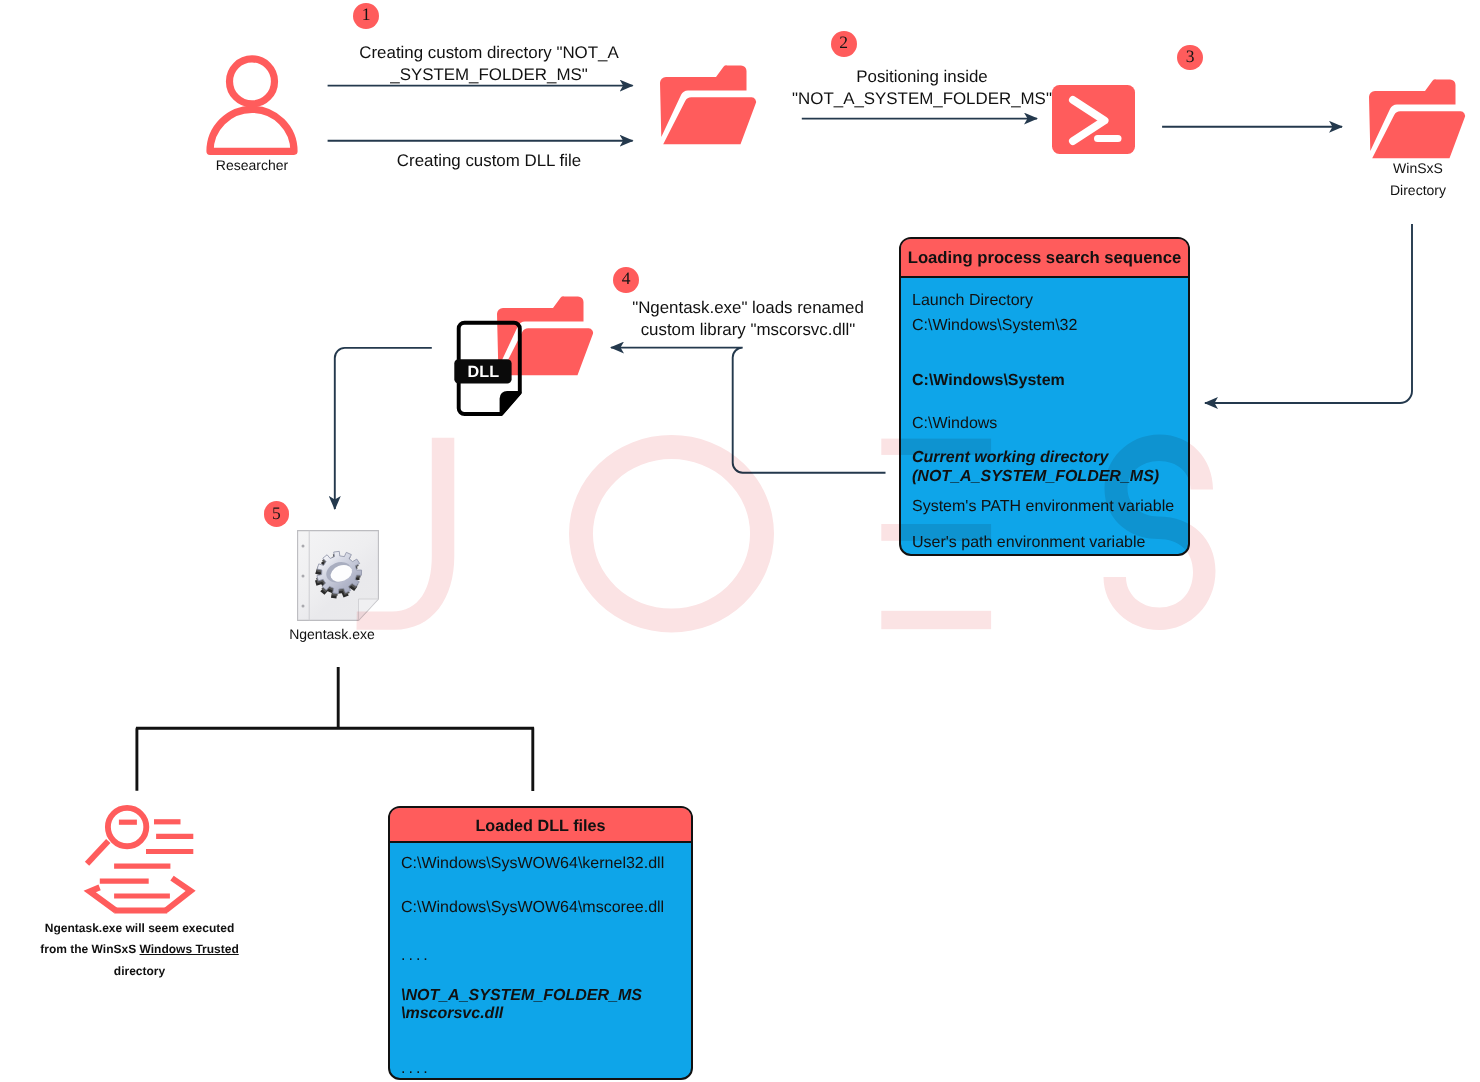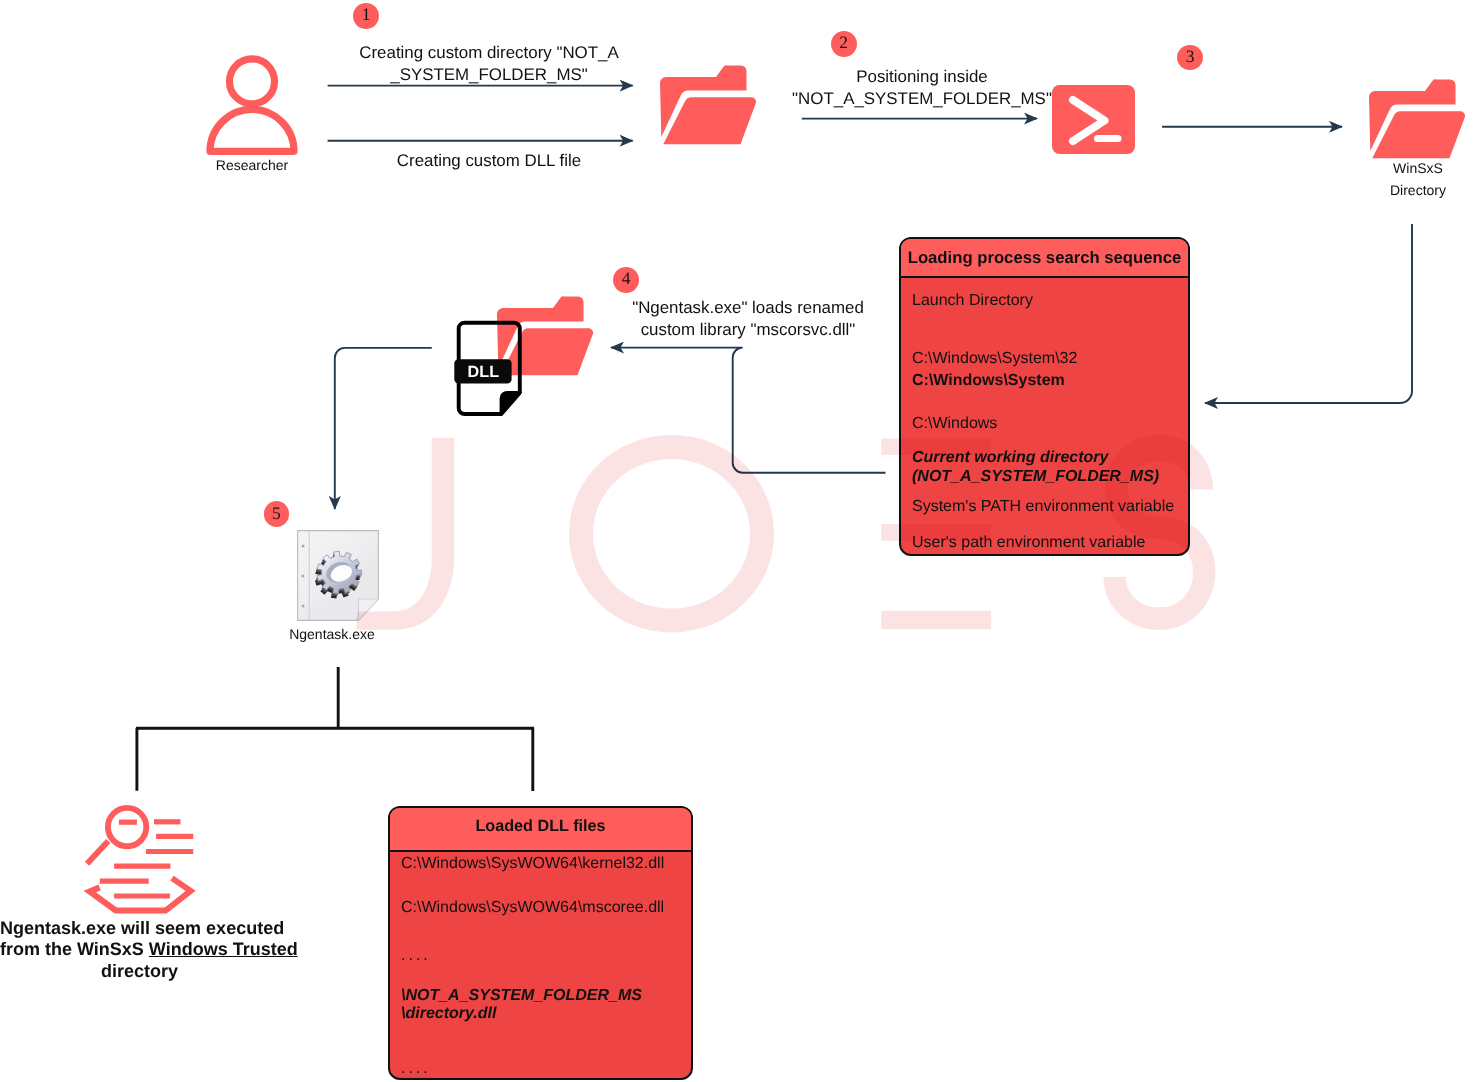--- a/index.html
+++ b/index.html
@@ -7,29 +7,29 @@
        font-family:"Liberation Sans",sans-serif;color:#111;
        -webkit-font-smoothing:antialiased;text-rendering:geometricPrecision;}
   #stage{position:relative;width:1480px;height:1082px;background:#fff;}
   .abs{position:absolute;}
   svg{display:block;overflow:visible;}
   .wm{position:absolute;left:0;top:0;width:1480px;height:1082px;pointer-events:none;mix-blend-mode:multiply;z-index:5;}
   .lbl{position:absolute;font-size:16.9px;line-height:21.5px;color:#111;text-align:center;white-space:nowrap;}
   .badge{position:absolute;width:25.8px;height:25.8px;border-radius:50%;background:#ff5c5c;
          color:#151515;font-family:"Liberation Serif",serif;font-size:17.5px;line-height:1;
          display:flex;align-items:center;justify-content:center;padding-bottom:1px;box-sizing:border-box;}
-  .panel{position:absolute;border:2px solid #111;border-radius:12px;background:#ef4444;box-sizing:border-box;}
+  .panel{position:absolute;border:2px solid #111;border-radius:12px;background:#0ea5e9;box-sizing:border-box;}
   .panel-title{background:#ff5c5c;border-bottom:2px solid #111;border-radius:9px 9px 0 0;
                text-align:center;font-weight:bold;font-size:16.7px;color:#111;box-sizing:border-box;white-space:nowrap;}
   .panel-body{padding:0;}
   .panel-item{font-size:16px;line-height:22px;color:#111;padding:0 11px;white-space:pre;}
   .dots{letter-spacing:3px;}
   .bi{font-weight:bold;font-style:italic;}
   .iconlbl{position:absolute;font-size:14px;line-height:21.5px;text-align:center;color:#111;white-space:nowrap;}
-  .concl{position:absolute;font-size:18px;line-height:21.3px;font-weight:bold;text-align:center;color:#111;white-space:nowrap;}
+  .concl{position:absolute;font-size:12px;line-height:21.3px;font-weight:bold;text-align:center;color:#111;white-space:nowrap;}
   .u{text-decoration:underline;}
 </style>
 </head>
 <body>
 
 <div id="stage">
 
   <svg class="abs" style="left:0;top:0;width:1480px;height:1082px;">
     <defs>
       <marker id="ah" markerWidth="14" markerHeight="12" refX="13" refY="6" orient="auto" markerUnits="userSpaceOnUse">
@@ -149,38 +149,38 @@
   <div class="concl" style="left:0px;top:918px;width:279px;">
     <div>Ngentask.exe will seem executed</div>
     <div><span>from the WinSxS </span><span class="u">Windows Trusted</span></div>
     <div>directory</div>
   </div>
 
   <div class="panel" style="left:899px;top:237px;width:291px;height:319px;">
     <div class="panel-title" style="height:39px;line-height:37px;">Loading process search sequence</div>
     <div class="panel-body" id="ssp">
         <div class="panel-item" style="position: absolute; left: 0px; top: 50.5px;">Launch Directory</div>
-        <div class="panel-item" style="position: absolute; left: 0px; top: 109px; text-align: center;">C:\Windows\System\32</div>
+        <div class="panel-item" style="position: absolute; left: 0px; top: 76px; text-align: center;">C:\Windows\System\32</div>
         <div class="panel-item" style="position: absolute; left: 0px; top: 131px; font-weight: bold;">C:\Windows\System</div>
         <div class="panel-item" style="position: absolute; left: 0px; top: 173.9px;">C:\Windows</div>
         <div class="panel-item bi" style="position: absolute; left: 0px; top: 208px;">Current working directory</div>
         <div class="panel-item bi" style="position: absolute; left: 0px; top: 227.1px;">(NOT_A_SYSTEM_FOLDER_MS)</div>
         <div class="panel-item" style="position: absolute; left: 0px; top: 257.1px;">System's PATH environment variable</div>
         <div class="panel-item" style="position: absolute; left: 0px; top: 292.6px;">User's path environment variable</div>
       </div>
   </div>
 
   <div class="panel" style="left:388px;top:806px;width:305px;height:274px;">
-    <div class="panel-title" style="height:44px;line-height:36.5px;font-size:16.2px;">Loaded DLL files</div>
+    <div class="panel-title" style="height:35px;line-height:36.5px;font-size:16.2px;">Loaded DLL files</div>
     <div class="panel-body" id="ldp">
         <div class="panel-item" style="position: absolute; left: 0px; top: 45px;">C:\Windows\SysWOW64\kernel32.dll</div>
         <div class="panel-item" style="position: absolute; left: 0px; top: 89.2px;">C:\Windows\SysWOW64\mscoree.dll</div>
         <div class="panel-item dots" style="position: absolute; left: 0px; top: 137.4px;">....</div>
         <div class="panel-item bi" style="position: absolute; left: 0px; top: 176.5px;">\NOT_A_SYSTEM_FOLDER_MS</div>
-        <div class="panel-item bi" style="position: absolute; left: 0px; top: 195.3px;">\directory.dll</div>
+        <div class="panel-item bi" style="position: absolute; left: 0px; top: 195.3px;">\mscorsvc.dll</div>
         <div class="panel-item dots" style="position: absolute; left: 0px; top: 249.5px;">....</div>
       </div>
   </div>
 
   <div class="badge" style="left:353.3px;top:2.8px;">1</div>
   <div class="badge" style="left:830.8px;top:30.8px;">2</div>
   <div class="badge" style="left:1177.3px;top:44.7px;">3</div>
   <div class="badge" style="left:613.3px;top:266.8px;">4</div>
   <div class="badge" style="left:263.5px;top:501.3px;">5</div>
 

